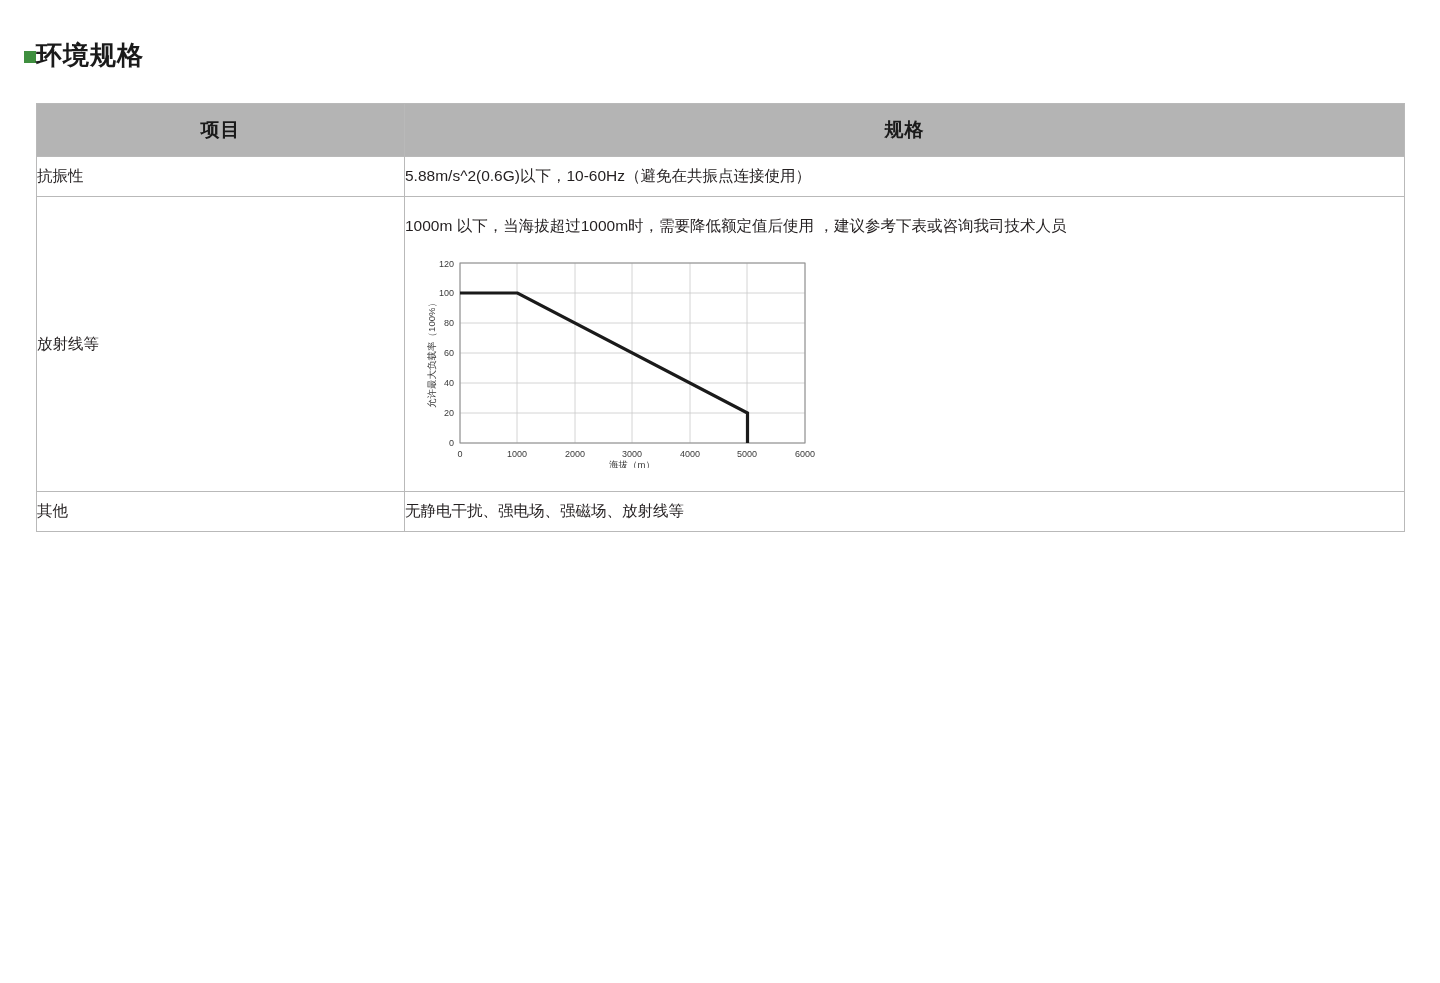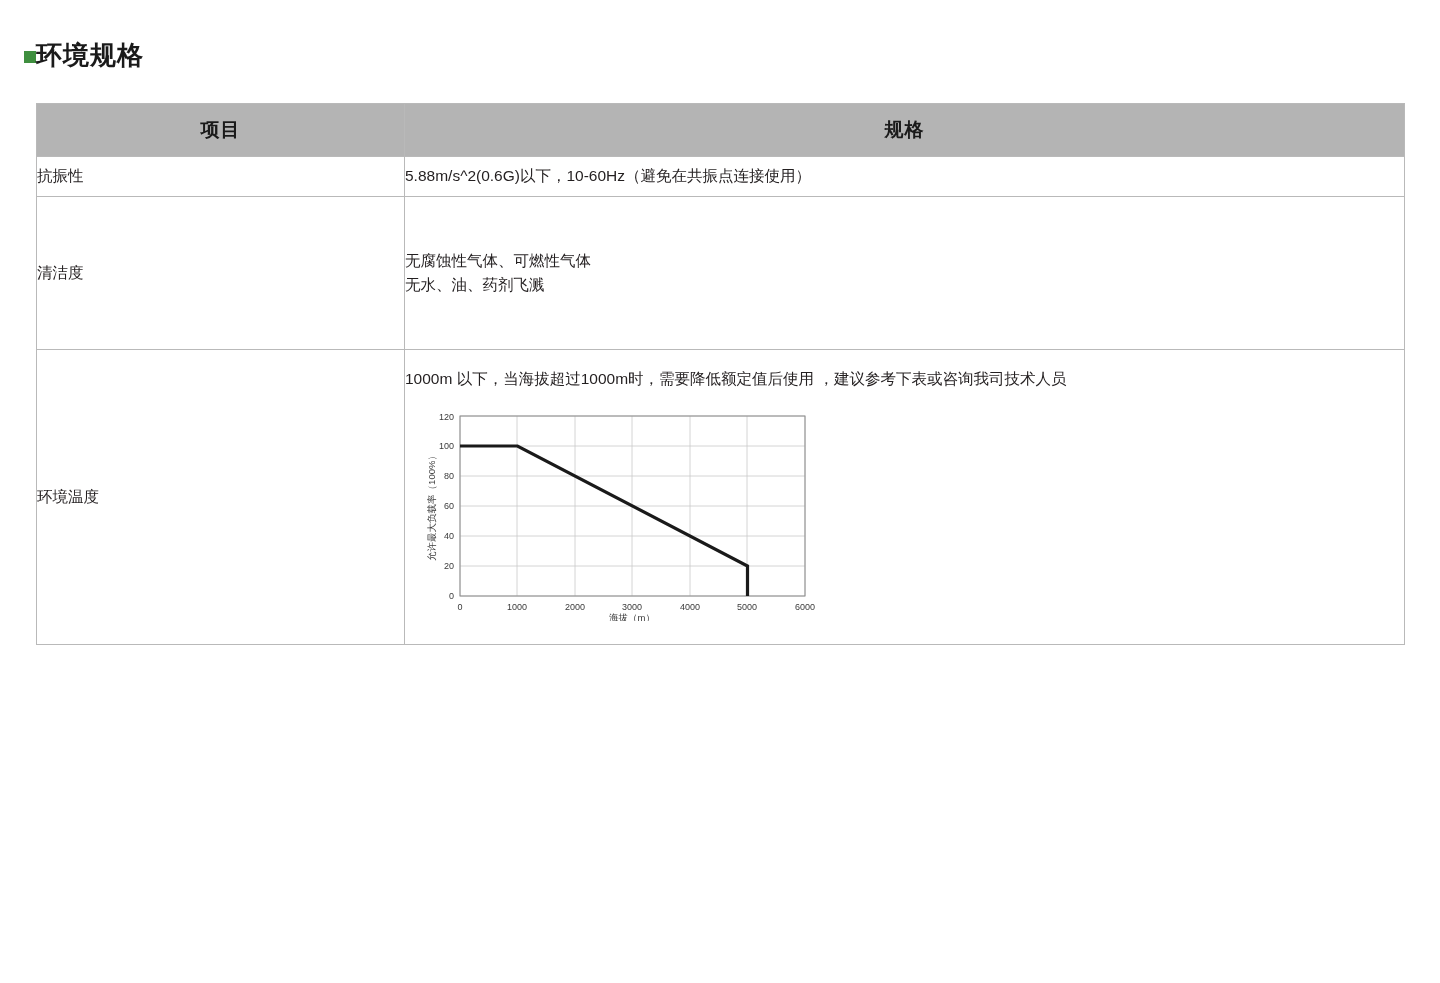--- a/index.html
+++ b/index.html
@@ -145,26 +145,21 @@
         <th>项目</th>
         <th>规格</th>
       </tr>
     </thead>
     <tbody>
       <tr>
         <td class="item">抗振性</td>
         <td class="spec">5.88m/s^2(0.6G)以下，10-60Hz（避免在共振点连接使用）</td>
       </tr>
       <tr>
-        <td class="item tall-clean">清洁度</td>
-        <td class="spec tall-clean multiline">无腐蚀性气体、可燃性气体
-无水、油、药剂飞溅</td>
-      </tr>
-      <tr>
-        <td class="item tall-alt">环境温度</td>
+        <td class="item tall-alt">放射线等</td>
         <td class="spec tall-alt">
           <div class="chart-title-line">1000m 以下，当海拔超过1000m时，需要降低额定值后使用 ，建议参考下表或咨询我司技术人员</div>
           <div class="chart-wrap">
             <svg class="altitude-chart" width="430" height="215" viewBox="0 0 430 215">
 
               <line class="grid-line" x1="55" y1="190" x2="400" y2="190"></line>
               <line class="grid-line" x1="55" y1="160" x2="400" y2="160"></line>
               <line class="grid-line" x1="55" y1="130" x2="400" y2="130"></line>
               <line class="grid-line" x1="55" y1="100" x2="400" y2="100"></line>
               <line class="grid-line" x1="55" y1="70" x2="400" y2="70"></line>
@@ -198,16 +193,20 @@
               <text class="tick-label" x="285" y="204" text-anchor="middle">4000</text>
               <text class="tick-label" x="342" y="204" text-anchor="middle">5000</text>
               <text class="tick-label" x="400" y="204" text-anchor="middle">6000</text>
 
               <text class="axis-name" x="227" y="215" text-anchor="middle">海拔（m）</text>
               <text class="axis-name" x="30" y="100" text-anchor="middle" transform="rotate(-90 30 100)">允许最大负载率（100%）</text>
             </svg>
           </div>
         </td>
       </tr>
+      <tr>
+        <td class="item">其他</td>
+        <td class="spec">无静电干扰、强电场、强磁场、放射线等</td>
+      </tr>
     </tbody>
   </table>
 
 </div>
 
 </body></html>

